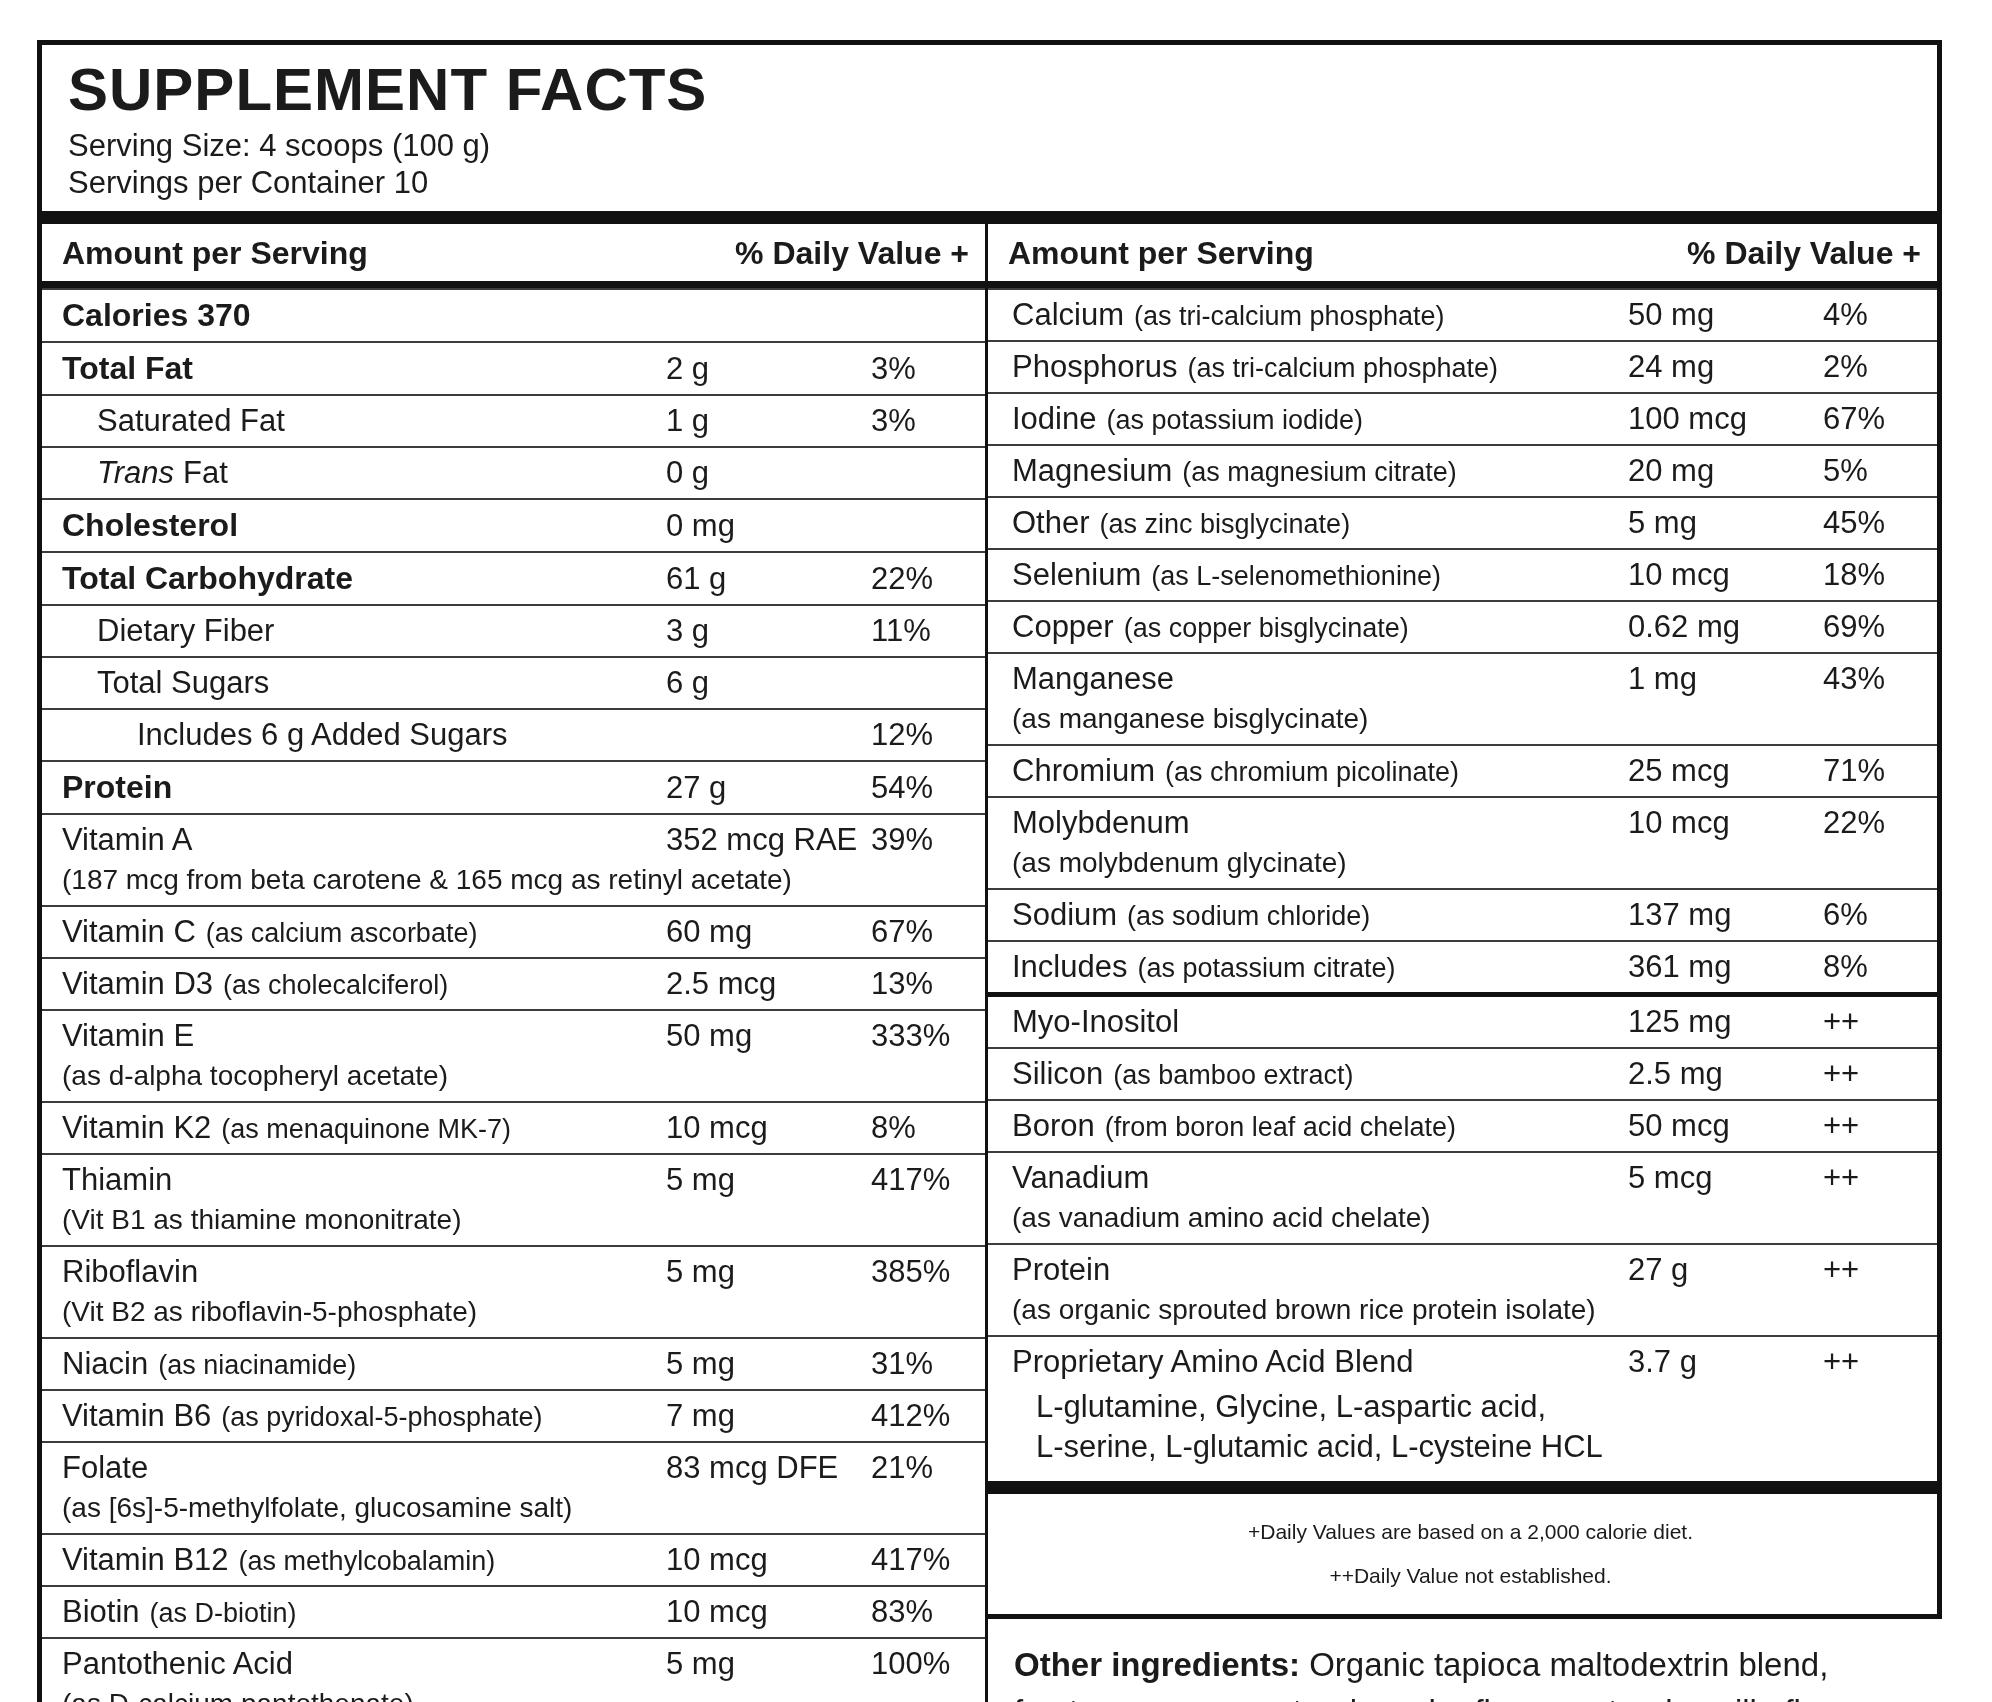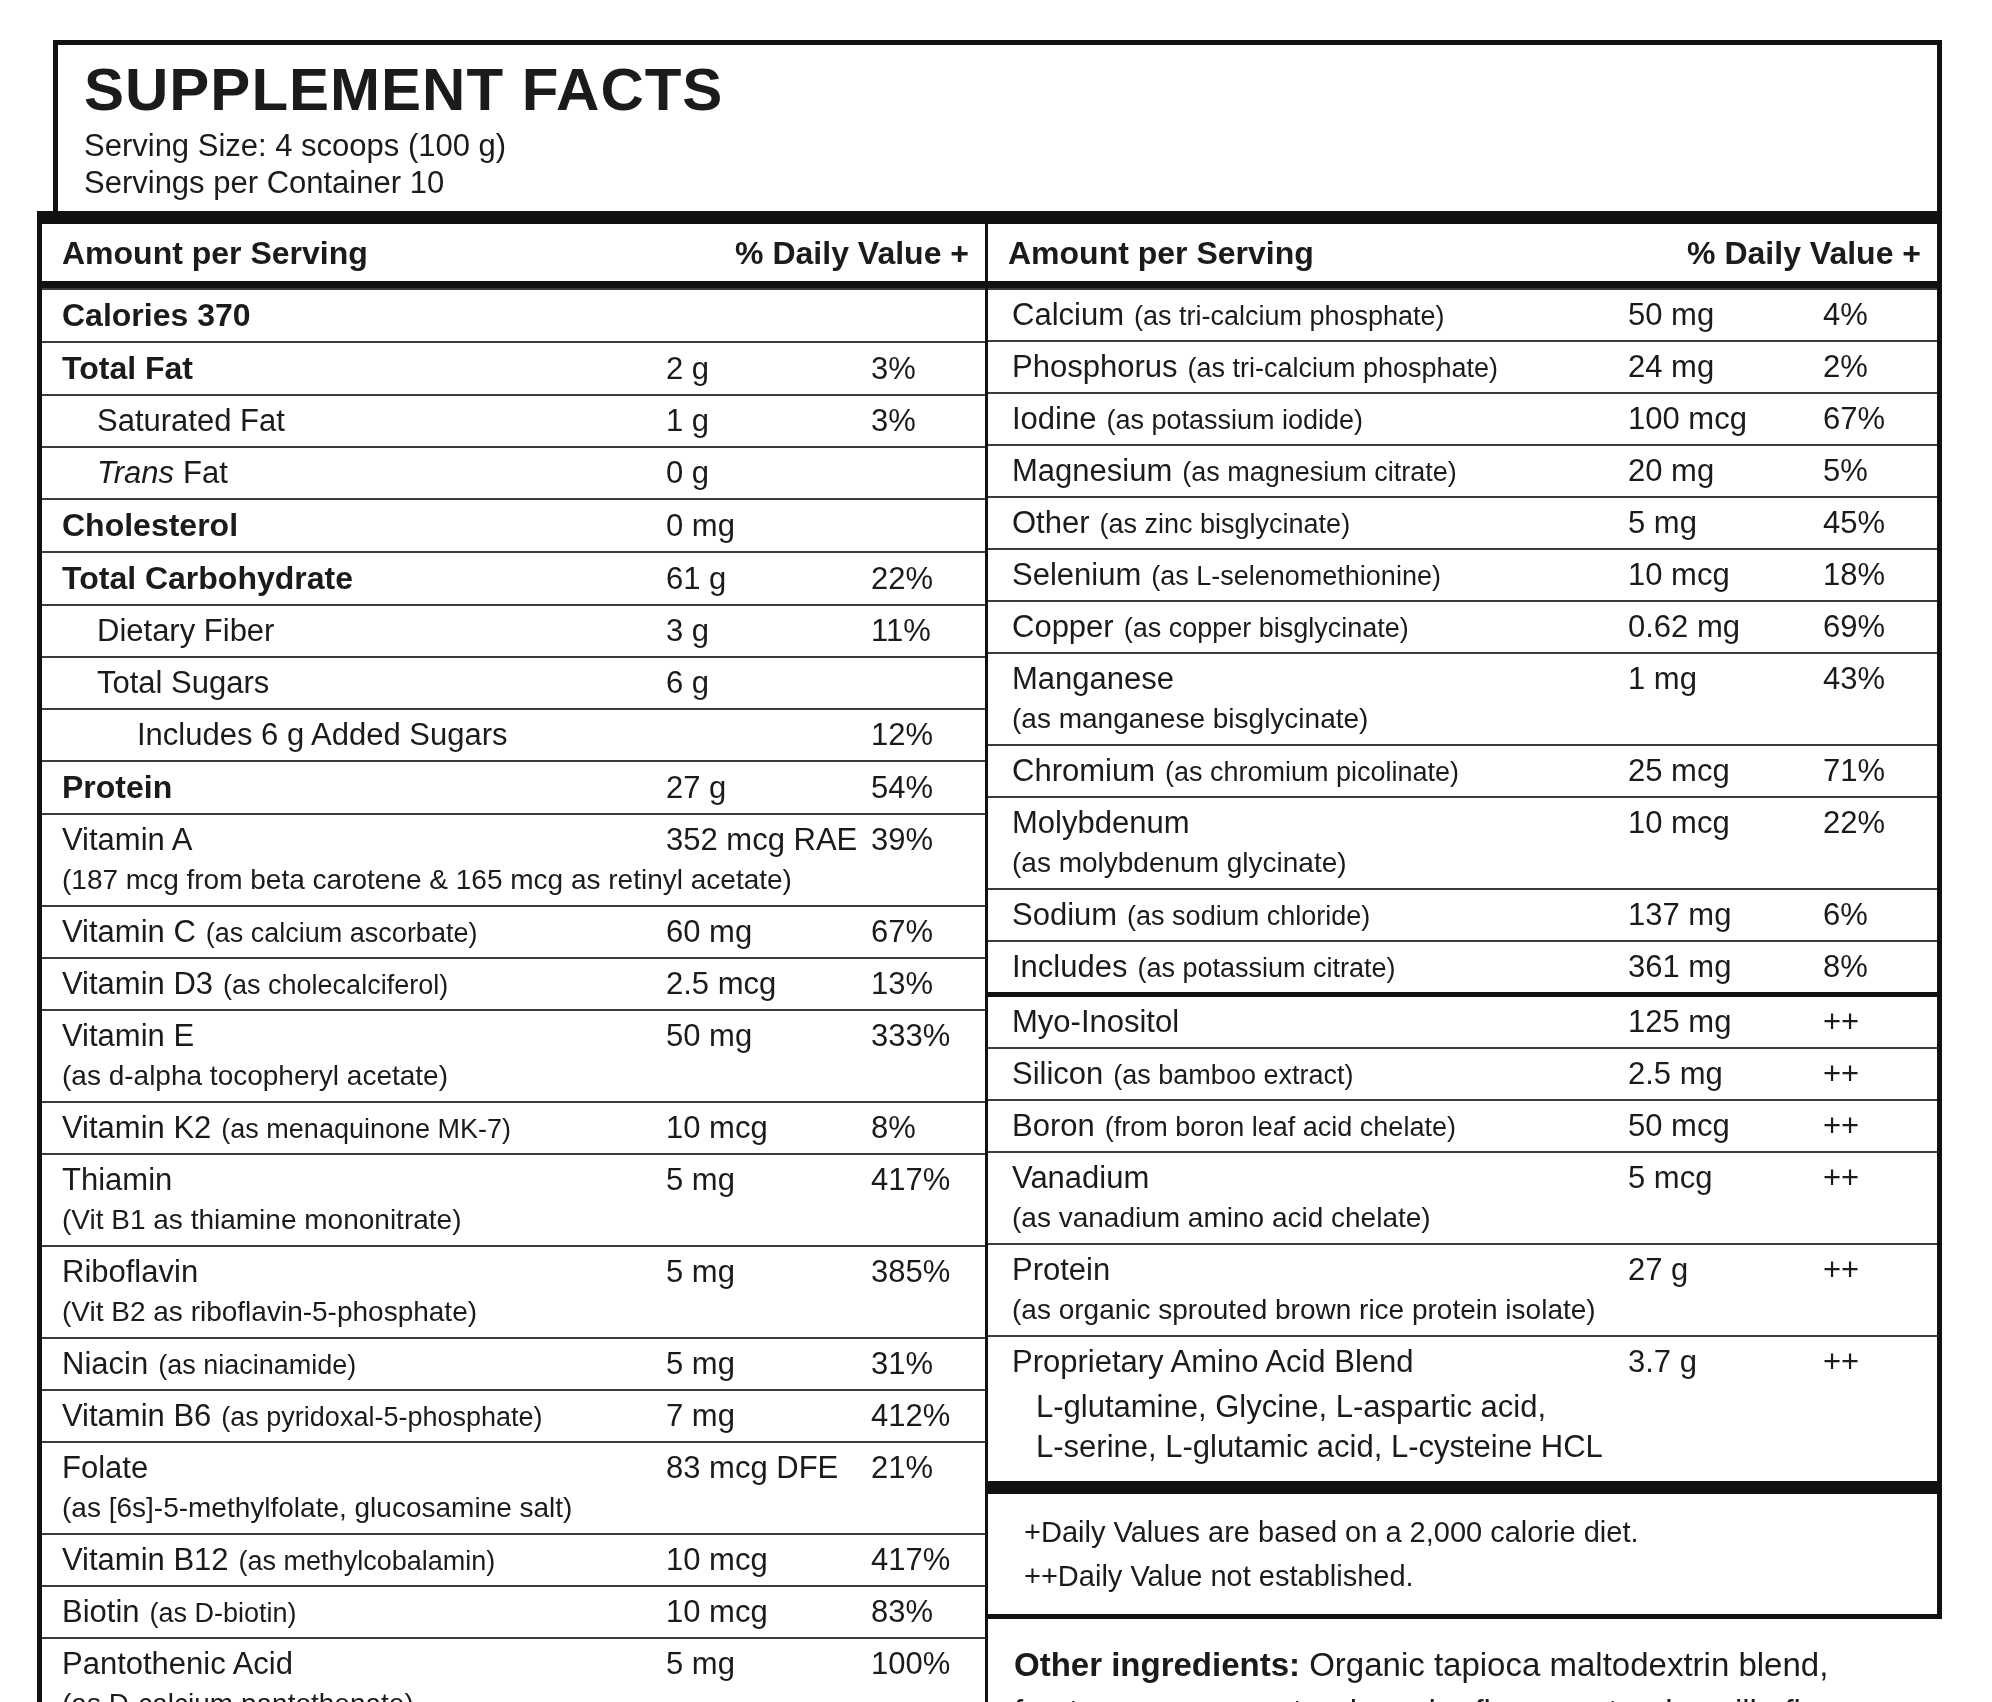--- a/index.html
+++ b/index.html
@@ -1,19 +1,19 @@
 <!DOCTYPE html>
 <html><head>
 <meta charset="utf-8">
 <style>
   html,body{margin:0;padding:0;background:#fff;}
   .page{width:1992px;height:1702px;position:relative;background:#fff;
         font-family:"Liberation Sans",sans-serif;color:#1b1b1b;overflow:hidden;}
   .label{position:absolute;left:37px;top:40px;width:1905px;}
-  .title-box{border:5px solid #111;border-bottom:none;padding:14px 2px 10px 26px;box-sizing:border-box;margin-left:16px;}
+  .title-box{border:5px solid #111;border-bottom:none;padding:14px 2px 10px 26px;box-sizing:border-box;}
   .title{font-size:60px;font-weight:900;letter-spacing:1px;line-height:1.02;margin:0;}
   .serv{font-size:31px;line-height:37px;}
   .serv.first{margin-top:7px;}
   .bar{height:13px;background:#111;}
   .cols{display:flex;align-items:flex-start;}
   .col-left-wrap{width:951px;flex:none;}
   .col-left-boxed{border-left:5px solid #111;border-right:3px solid #111;border-bottom:5px solid #111;box-sizing:border-box;}
   .col-right-wrap{flex:1;min-width:0;}
   .col-right-boxed{border-right:5px solid #111;box-sizing:border-box;}
   .col-header{display:flex;justify-content:space-between;align-items:center;
@@ -30,21 +30,21 @@
   .rf{font-size:27px;margin-left:10px;}
   .rf:empty{display:none;margin:0;}
   .amt{width:205px;flex:none;font-size:31px;}
   .rt .amt{width:195px;}
   .dv{width:100px;flex:none;font-size:31px;}
   .note{width:100%;font-size:28px;padding:6px 0 2px 0;}
   .note:empty{display:none;padding:0;}
   .i1 .nm{padding-left:35px;}
   .i2 .nm{padding-left:75px;}
   .amino{padding:0 20px 14px 48px;font-size:31px;line-height:40px;}
-  .foot{border-bottom:5px solid #111;padding:16px 20px 16px 36px;font-size:29px;line-height:44px;}
+  .foot{border-bottom:5px solid #111;padding:16px 20px 16px 36px;font-size:21px;line-height:44px;text-align:center;}
   .other{padding:22px 34px 0 26px;font-size:33px;line-height:47px;}
   .other b{font-weight:bold;}
 </style>
 </head>
 <body>
 
 <div class="page">
  <div class="label">
 
   <div class="title-box">

